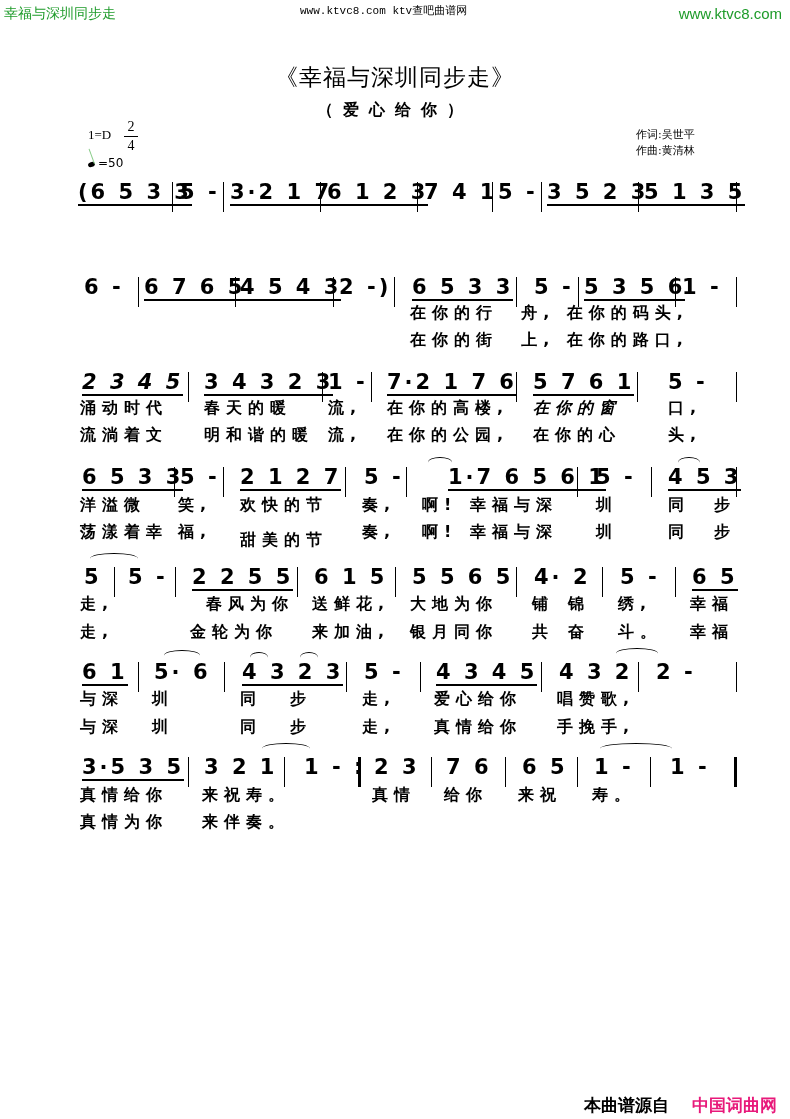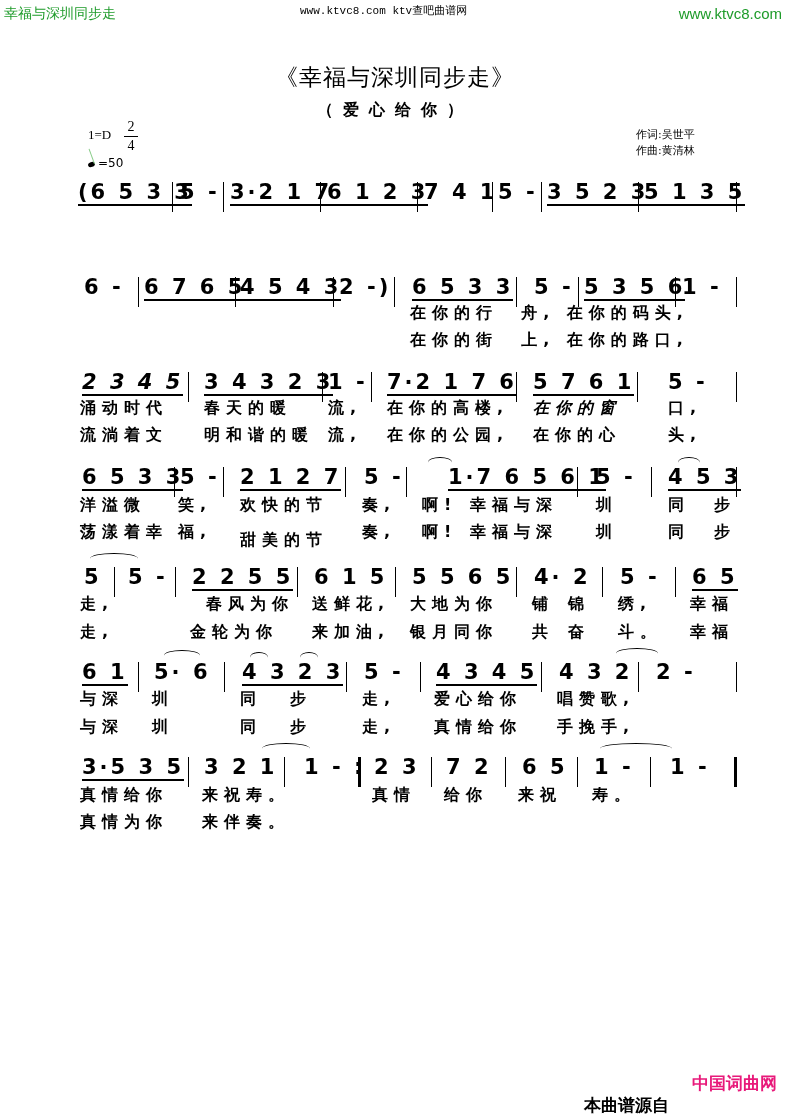--- a/index.html
+++ b/index.html
@@ -16,21 +16,21 @@
   .tempo .note{display:inline-block;width:7px;height:5px;border-radius:50%;background:#000;transform:rotate(-20deg);margin-right:3px;position:relative;}
   .tempo .note:after{content:"";position:absolute;right:0;bottom:2px;width:1px;height:16px;background:#8c8;}
   .credits{left:636px;top:127px;font-size:11px;line-height:16px;}
   .row{position:absolute;left:0;width:790px;}
   .m{position:absolute;font-weight:bold;font-size:21px;font-family:"DejaVu Sans",sans-serif;white-space:pre;letter-spacing:3px;}
   .ul{border-bottom:2px solid #000;}
   .bar{position:absolute;width:1px;background:#000;}
   .lyr{position:absolute;font-size:16px;font-weight:bold;white-space:pre;letter-spacing:6px;}
   .tie{position:absolute;border-top:1px solid #000;border-radius:50% 50% 0 0;height:10px;}
   .footer-a{left:584px;top:1094px;font-size:17px;font-weight:bold;}
-  .footer-b{left:692px;top:1072px;font-size:17px;font-weight:bold;color:#e8197a;}
+  .footer-b{left:692px;top:1094px;font-size:17px;font-weight:bold;color:#e8197a;}
 </style>
 </head>
 <body>
 
 <div class="abs site-left">幸福与深圳同步走</div>
 <div class="abs site-center">www.ktvc8.com ktv查吧曲谱网</div>
 <div class="abs site-right">www.ktvc8.com</div>
 
 <div class="abs title">《幸福与深圳同步走》</div>
 <div class="abs subtitle">（爱心给你）</div>
@@ -223,21 +223,21 @@
 <div class="row" style="top:755px;">
   <span class="m ul" style="left:82px;">3·5 3 5</span>
   <div class="bar" style="left:188px;top:2px;height:30px;"></div>
   <span class="m" style="left:204px;">3 2 1</span>
   <div class="tie" style="left:262px;top:-12px;width:48px;"></div>
   <div class="bar" style="left:284px;top:2px;height:30px;"></div>
   <span class="m" style="left:304px;">1 - :</span>
   <div class="bar" style="left:358px;top:2px;height:30px;width:3px;"></div>
   <span class="m" style="left:374px;">2 3</span>
   <div class="bar" style="left:431px;top:2px;height:30px;"></div>
-  <span class="m" style="left:446px;">7 2</span>
+  <span class="m" style="left:446px;">7 6</span>
   <div class="bar" style="left:505px;top:2px;height:30px;"></div>
   <span class="m" style="left:522px;">6 5</span>
   <div class="bar" style="left:577px;top:2px;height:30px;"></div>
   <div class="tie" style="left:600px;top:-12px;width:72px;"></div>
   <span class="m" style="left:594px;">1 -</span>
   <div class="bar" style="left:650px;top:2px;height:30px;"></div>
   <span class="m" style="left:670px;">1 -</span>
   <div class="bar" style="left:734px;top:2px;height:30px;width:3px;"></div>
   <span class="lyr" style="left:80px;top:30px;">真情给你</span>
   <span class="lyr" style="left:202px;top:30px;">来祝寿。</span>

